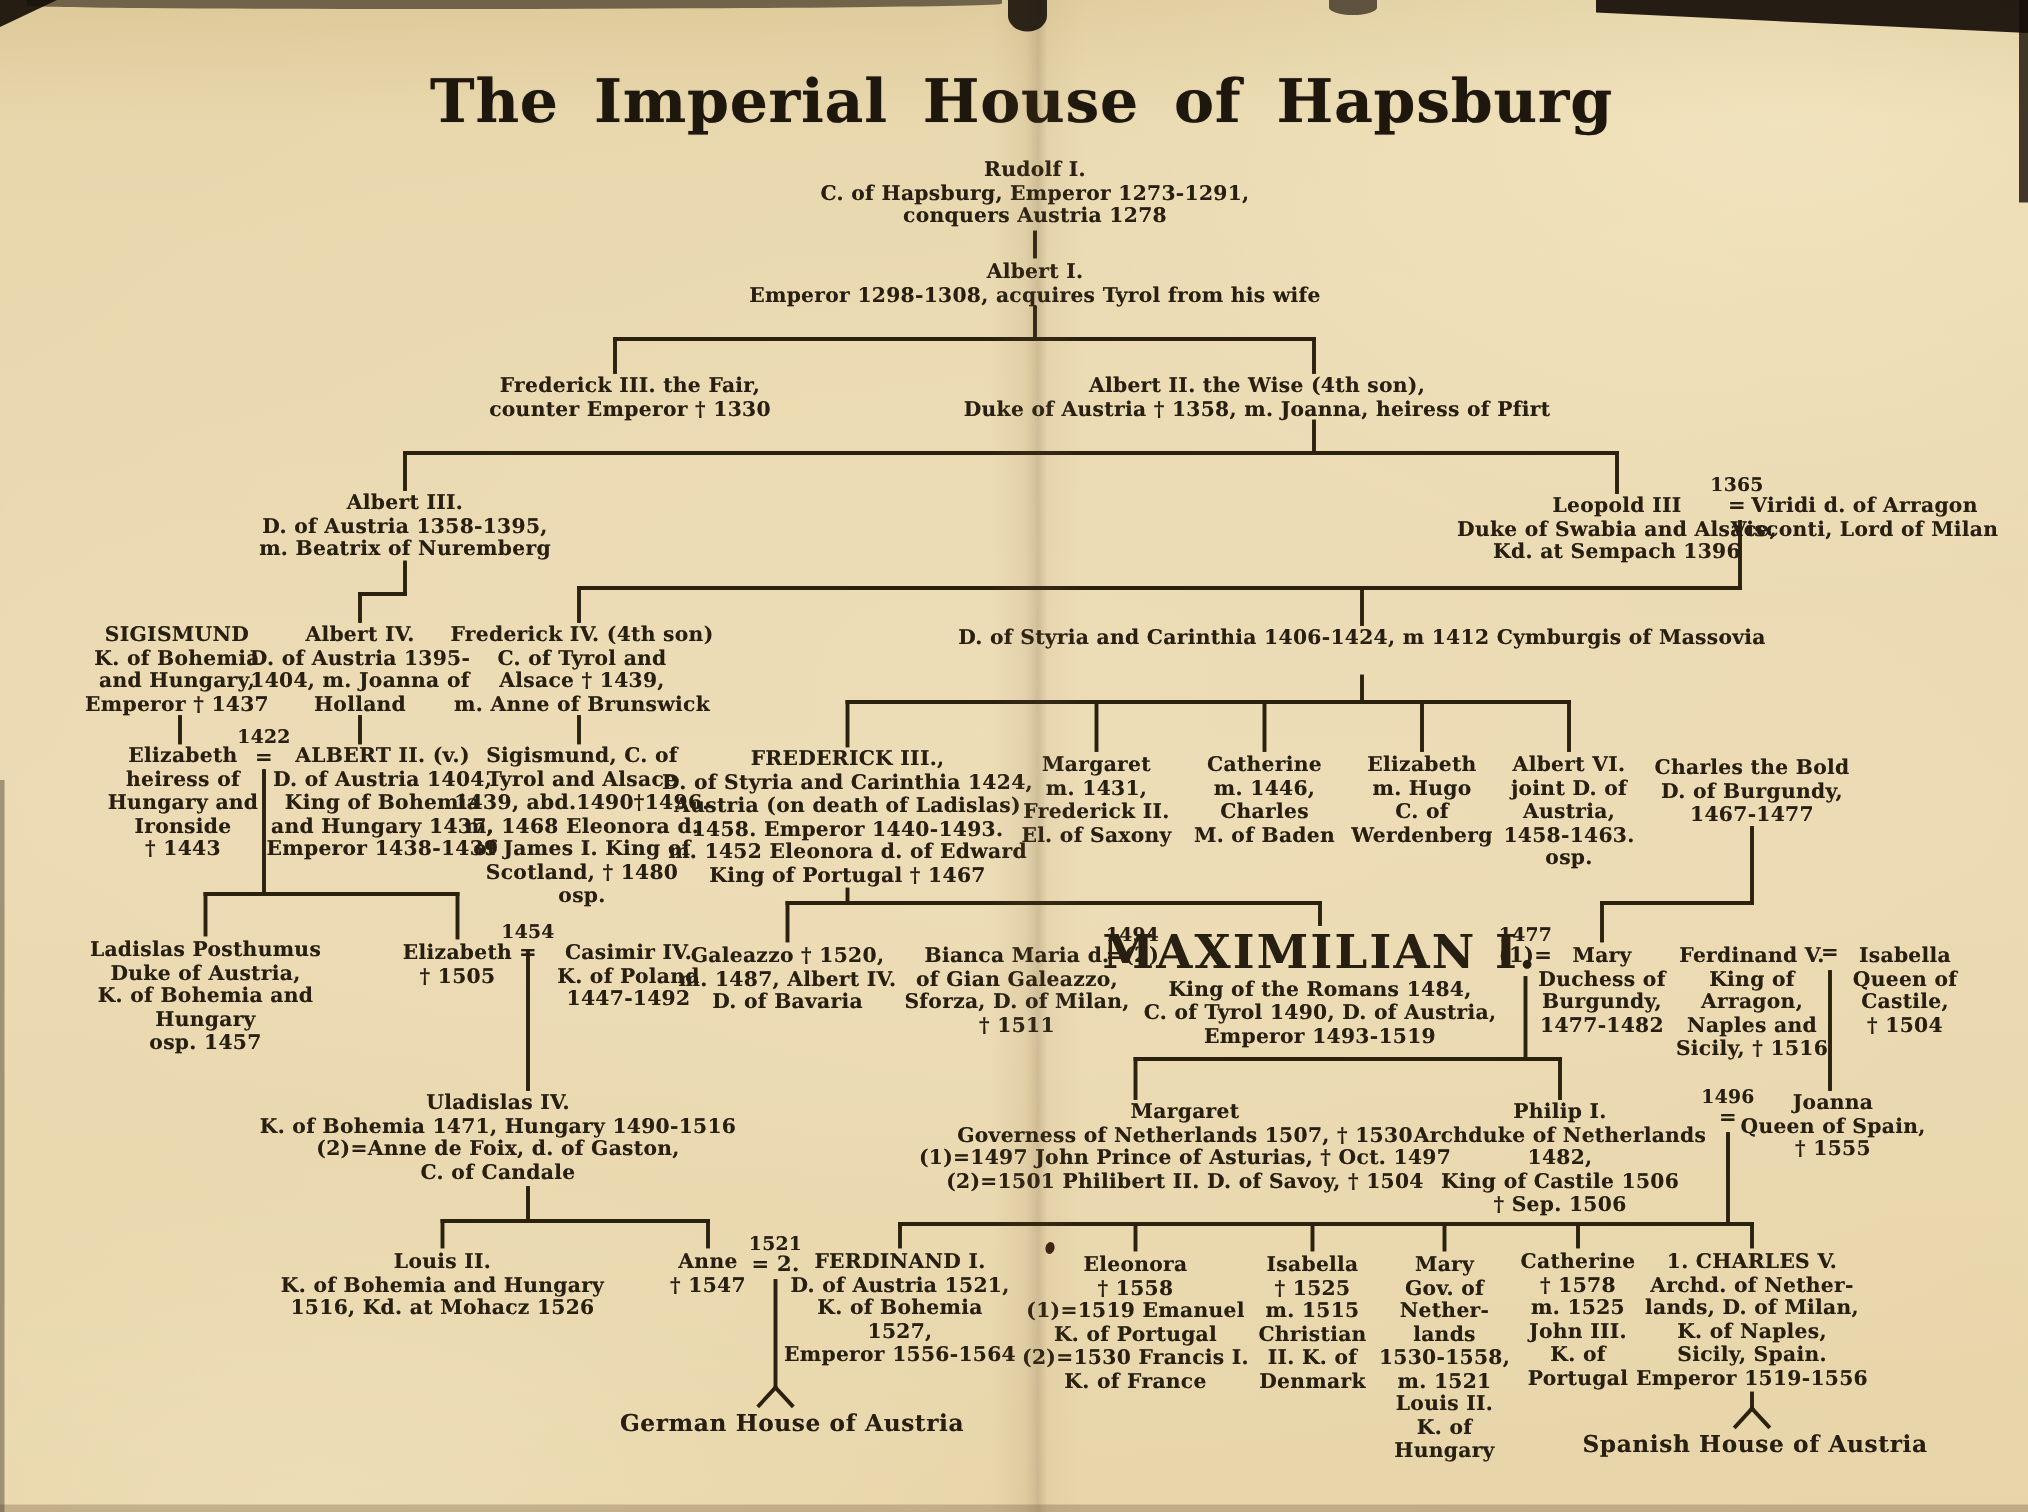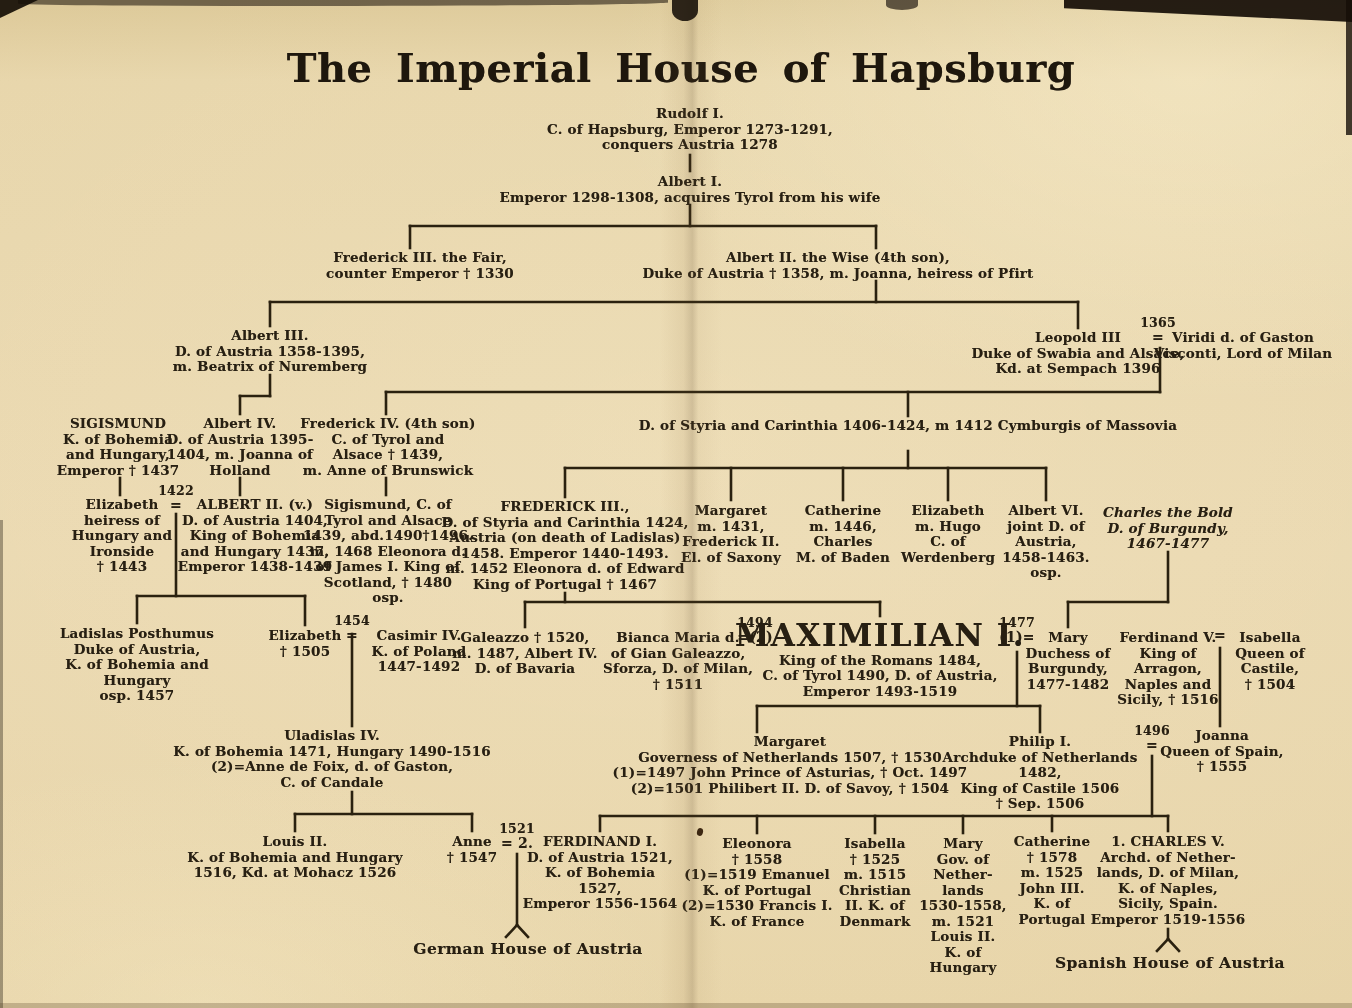--- a/index.html
+++ b/index.html
@@ -141,21 +141,21 @@
       <div class="node person" style="left: 1078px; top: 330px;">
         <div class="tl">Leopold III</div>
         <div class="tl">Duke of Swabia and Alsace,</div>
         <div class="tl">Kd. at Sempach 1396</div>
       </div>
       <div class="node marriage" style="left: 1158px; top: 316px;">
         <div class="tl">1365</div>
         <div class="tl">=</div>
       </div>
       <div class="node person" style="left: 1243px; top: 330px;">
-        <div class="tl">Viridi d. of Gaston</div>
+        <div class="tl">Viridi d. of Arragon</div>
         <div class="tl">Visconti, Lord of Milan</div>
       </div>
       <div class="node person" style="left: 118px; top: 416px;">
         <div class="tl">SIGISMUND</div>
         <div class="tl">K. of Bohemia</div>
         <div class="tl">and Hungary,</div>
         <div class="tl">Emperor † 1437</div>
       </div>
       <div class="node person" style="left: 240px; top: 416px;">
         <div class="tl">Albert IV.</div>
@@ -225,21 +225,21 @@
         <div class="tl">C. of</div>
         <div class="tl">Werdenberg</div>
       </div>
       <div class="node person" style="left: 1046px; top: 503px;">
         <div class="tl">Albert VI.</div>
         <div class="tl">joint D. of</div>
         <div class="tl">Austria,</div>
         <div class="tl">1458-1463.</div>
         <div class="tl">osp.</div>
       </div>
-      <div class="node person" style="left: 1168px; top: 505px; font-style: italic;">
+      <div class="node person" style="left: 1168px; top: 505px;">
         <div class="tl">Charles the Bold</div>
         <div class="tl">D. of Burgundy,</div>
         <div class="tl">1467-1477</div>
       </div>
       <div class="node person" style="left: 137px; top: 626px;">
         <div class="tl">Ladislas Posthumus</div>
         <div class="tl">Duke of Austria,</div>
         <div class="tl">K. of Bohemia and</div>
         <div class="tl">Hungary</div>
         <div class="tl">osp. 1457</div>

